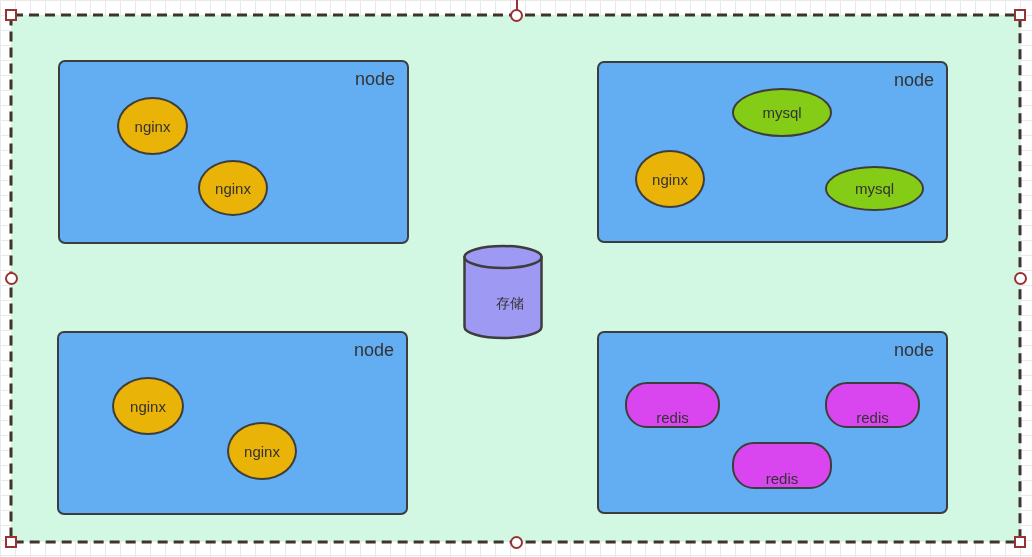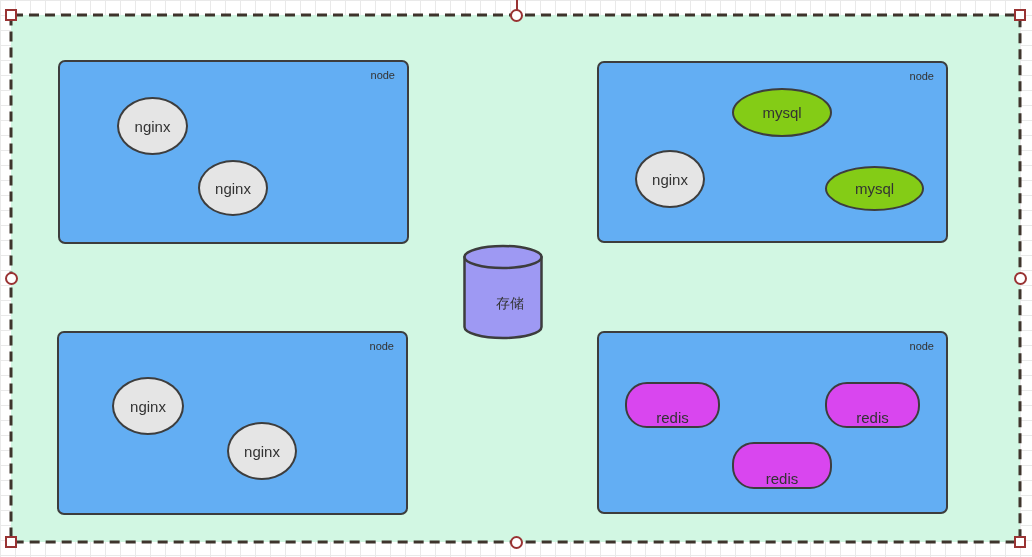--- a/index.html
+++ b/index.html
@@ -17,31 +17,31 @@
   
   #cluster-svg { position:absolute; left:0; top:0; width:1032px; height:557px; }
 
   .node {
     position:absolute; box-sizing:border-box;
     background:#63aef3; border:2px solid #3d3d3d; border-radius:7px;
     z-index:2;
   }
   .node-label {
     position:absolute; top:7px; right:12px;
-    font-size:11px; color:#333333; user-select:none;
+    font-size:18px; color:#333333; user-select:none;
   }
 
   .pod {
     position:absolute; box-sizing:border-box; z-index:3;
     border:2px solid #3d3d3d;
     display:flex; align-items:center; justify-content:center;
     font-size:15px; color:#333333;
   }
   .ellipse { border-radius:50%; }
-  .nginx { background:#e5e5e5; }
+  .nginx { background:#eab308; }
   .mysql { background:#84cc16; }
   .redis { background:#d946ef; border-radius:22px;align-items:flex-end; }
 
   #storage-cylinder { position:absolute; left:462px; top:244px; z-index:3; }
   #storage-label {
     position:absolute; left:463px; top:295px; width:94px; z-index:4;
     text-align:center; font-size:14px; color:#333333;
   }
 
   .handle {

